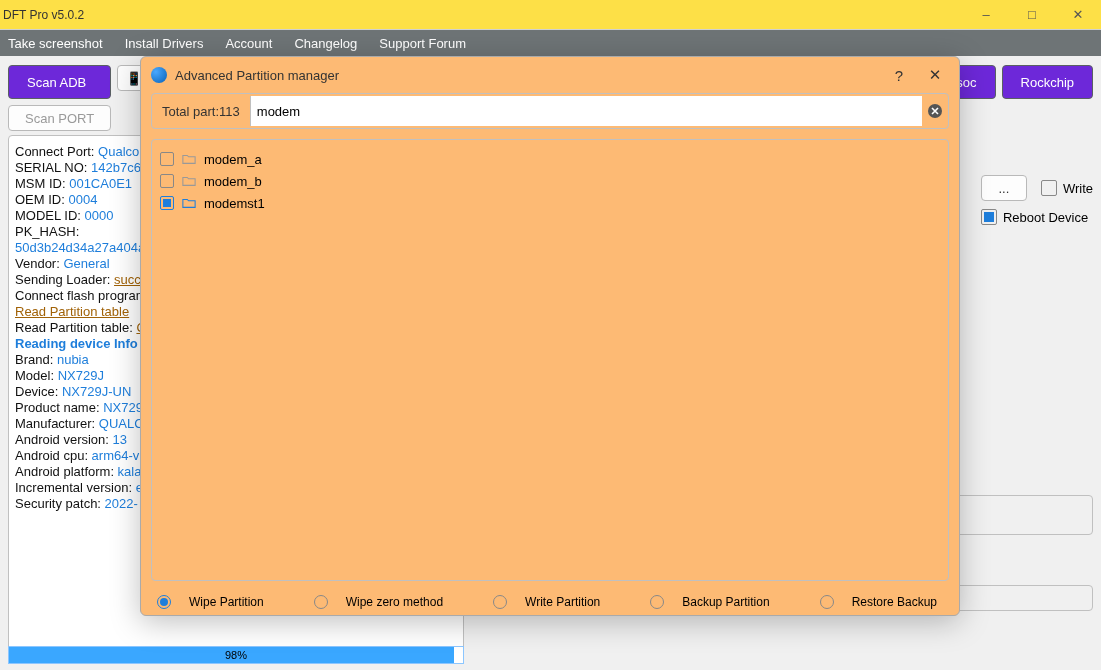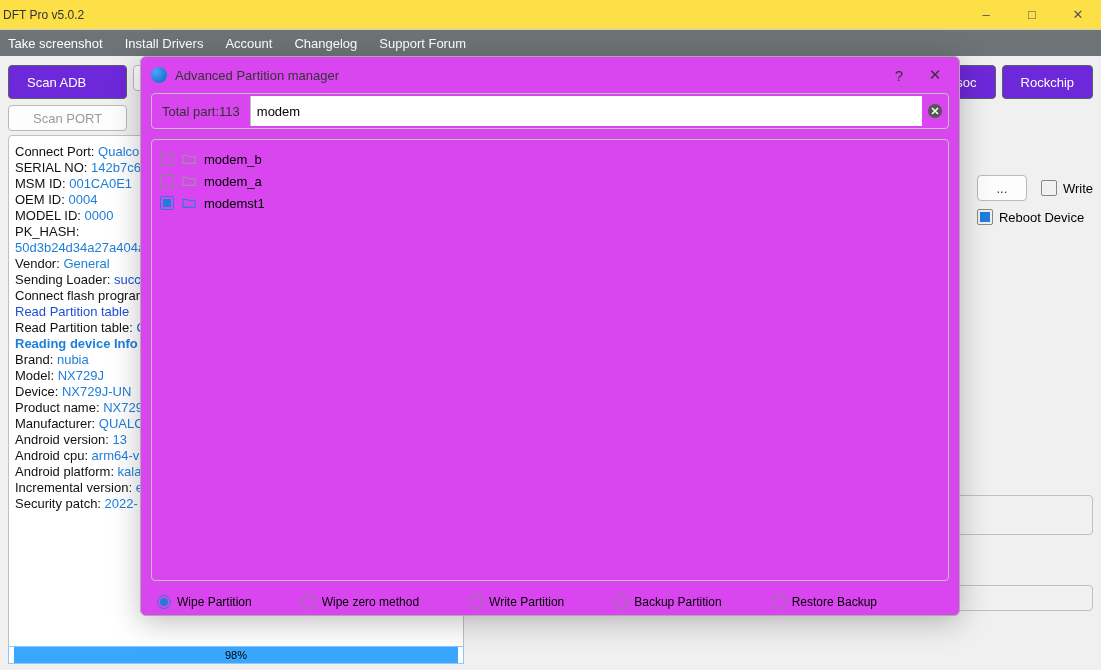--- a/index.html
+++ b/index.html
@@ -10,64 +10,64 @@
 .titlebar .title { font-size: 12px; color: #333; flex:1; }
 .titlebar .winbtns { display:flex; }
 .titlebar .winbtn { width: 46px; height: 30px; display:flex; align-items:center; justify-content:center; color:#555; font-size:13px; }
 
 
 .menubar { height: 26px; background: #6e7476; display: flex; align-items: center; padding-left: 8px; gap: 22px; }
 .menubar .item { color: #fff; font-size: 13px; }
 
 
 .topbtns { display:flex; gap:6px; padding:9px 8px 4px 8px; }
-.btn { border:1px solid #b9b9b9; border-radius:4px; background:#fdfdfd; font-size:13px; color:#333; height:26px; padding:0 24px; display:flex; align-items:center; cursor:default; }
+.btn { border:1px solid #b9b9b9; border-radius:4px; background:#fdfdfd; font-size:13px; color:#333; height:26px; padding:0 16px; display:flex; align-items:center; cursor:default; }
 .btn.dark { background:#6d28d9; color:#fff; border-color:#5a6063; padding:16px 18px;}
 .btn.disabled { color:#9a9a9a; }
 .btn.icon { padding:0 8px; }
 
 
 .main { display:flex; padding:0 8px; gap:8px; height:calc(100% - 30px - 26px - 44px - 44px); }
 .logpanel { width: 456px; border:1px solid #c0c0c0; border-radius:4px; padding:8px 6px; background:#fff; overflow:hidden; font-size:13px; line-height:16px; }
 .logpanel .ll { white-space:nowrap; }
 .logpanel .k { color:#111; }
 .logpanel .v-blue { color:#1e7edb; }
-.logpanel .v-green { color:#1d4ed8; }
+.logpanel .v-green { color:#a16207;text-decoration:underline; }
 .logpanel .bold { font-weight:bold; color:#1e7edb; }
 .rightpanel { flex:1; position:relative; }
 .rightpanel .sidebtns { position:absolute; right:0; top:40px; display:flex; flex-direction:column; gap:8px; }
 .rightpanel .row { display:flex; gap:14px; align-items:center; }
 .rightpanel .combo { border:1px solid #c0c0c0; border-radius:4px; height:26px; width:100%; }
 .check { width:16px; height:16px; border:1px solid #888; border-radius:2px; display:inline-flex; align-items:center; justify-content:center; font-size:11px; }
 .check.filled::after { content:""; width:10px; height:10px; background:#1e7edb; }
 
 
-.progress-wrap { position:absolute; bottom:6px; left:8px; width:456px; height:18px; border:1px solid #8cc6ff; background:#fff; display:flex; align-items:center;justify-content:center; }
+.progress-wrap { position:absolute; bottom:6px; left:8px; width:456px; height:18px; border:1px solid #8cc6ff; background:#fff; display:flex; align-items:center; }
 .progress-bar { height:100%; background:#3aa7ff; }
 .progress-text { position:absolute; width:100%; text-align:center; font-size:11px; color:#000; }
 
 
-.modal-backdrop { position:absolute; top:56px; left:140px; width:820px; height:560px; background:#d946ef; border:1px solid #aaa; border-radius:6px; box-shadow:0 6px 30px rgba(0,0,0,.25); display:flex; flex-direction:column; }
+.modal-backdrop { position:absolute; top:56px; left:140px; width:820px; height:560px; background:#fdba74; border:1px solid #aaa; border-radius:6px; box-shadow:0 6px 30px rgba(0,0,0,.25); display:flex; flex-direction:column; }
 .modal-header { display:flex; align-items:center; height:36px; padding:0 10px; gap:8px; }
 .modal-header .mtitle { font-size:13px; color:#333; flex:1; }
 .modal-header .micon { width:16px; height:16px; border-radius:50%; background:radial-gradient(circle at 30% 30%, #4aa8ff, #0862b8); }
 .modal-header .help, .modal-header .close { width:28px; text-align:center; font-size:15px; color:#333; }
 .modal-filter { margin:0 10px; border:1px solid #c0c0c0; border-radius:4px; height:36px; display:flex; align-items:center; }
 .modal-filter .count { padding:0 10px; font-size:13px; color:#333; border-right:0; }
 .modal-filter input { flex:1; border:none; outline:none; height:30px; font-size:13px; padding:0 6px; border-left:1px solid #c0c0c0; }
 .modal-filter .clear { width:26px; height:26px; display:flex; align-items:center; justify-content:center; }
 .modal-filter .clear svg { width:16px; height:16px; }
 .modal-list { margin:10px; flex:1; border:1px solid #c0c0c0; border-radius:4px; padding:8px; overflow:auto; font-size:13px; }
 .modal-list .row { display:flex; align-items:center; gap:8px; height:22px; }
 .modal-list .cb { width:14px; height:14px; border:1px solid #888; border-radius:2px; display:inline-flex; align-items:center; justify-content:center; }
 .modal-list .cb.on { border-color:#1e7edb; }
 .modal-list .cb.on::after { content:""; width:8px; height:8px; background:#1e7edb; }
 .modal-list .folder { width:14px; height:12px; }
 .modal-radio { display:flex; align-items:center; gap:50px; padding:4px 16px 6px 16px; font-size:12px; }
-.modal-radio .r { display:flex; align-items:center; gap:6px; }
+.modal-radio .r { display:flex; align-items:center; gap:18px; }
 .modal-radio .r .dot { width:14px; height:14px; border:1px solid #888; border-radius:50%; display:flex; align-items:center; justify-content:center; }
 .modal-radio .r .dot.on { border-color:#1e7edb; }
 .modal-radio .r .dot.on::after { content:""; width:8px; height:8px; background:#1e7edb; border-radius:50%; }
 .modal-actions { display:flex; gap:8px; padding:0 10px 10px 10px; }
 .modal-actions .mbtn { flex:1; height:28px; background:#2b8fd9; color:#fff; border:none; border-radius:3px; font-size:13px; }
 
 .folder-icon { fill:none; stroke:#1e7edb; stroke-width:1.2; }
 .folder-icon.gray { stroke:#999; }
 </style>
 </head>
@@ -172,28 +172,28 @@
           <path d="M5 5 L11 11 M11 5 L5 11" stroke="#fff" stroke-width="1.6"></path>
         </svg>
     </div>
   </div>
   <div class="modal-list" id="plist">
       <div class="row">
         <span class="cb "></span>
         <svg class="folder" viewBox="0 0 16 12">
           <path class="folder-icon gray" d="M1 2 h5 l1.5 1.5 H15 V11 H1 Z"></path>
         </svg>
-        <span>modem_b</span>
+        <span>modem_a</span>
       </div>
       <div class="row">
         <span class="cb "></span>
         <svg class="folder" viewBox="0 0 16 12">
           <path class="folder-icon gray" d="M1 2 h5 l1.5 1.5 H15 V11 H1 Z"></path>
         </svg>
-        <span>modem_a</span>
+        <span>modem_b</span>
       </div>
       <div class="row">
         <span class="cb on"></span>
         <svg class="folder" viewBox="0 0 16 12">
           <path class="folder-icon " d="M1 2 h5 l1.5 1.5 H15 V11 H1 Z"></path>
         </svg>
         <span>modemst1</span>
       </div>
     </div>
   <div class="modal-radio" id="radios">

